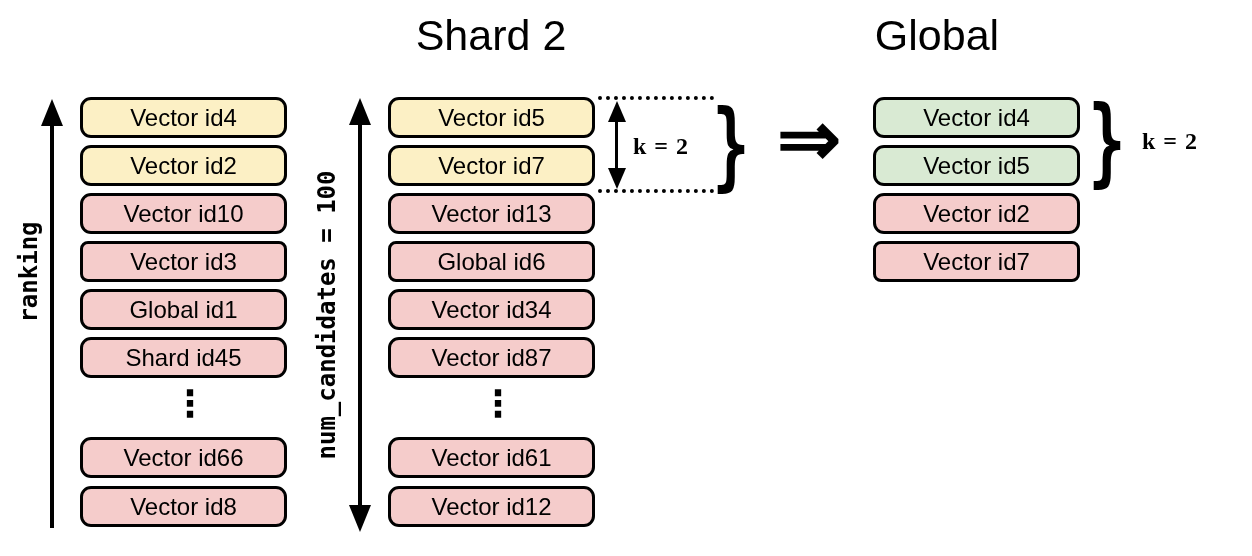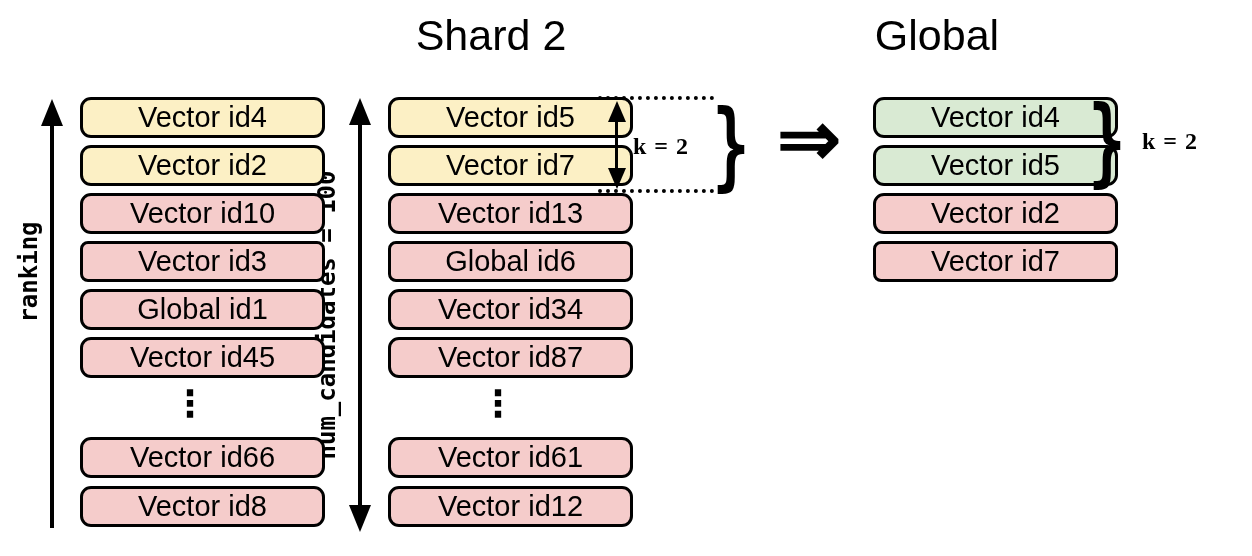--- a/index.html
+++ b/index.html
@@ -9,24 +9,24 @@
   }
   .title{
     position:absolute;top:12px;width:260px;text-align:center;
     font-size:43px;line-height:1.1;color:#000;
   }
   .t-s1{left:53px;}
   .t-s2{left:361px;}
   .t-g{left:807px;}
 
   .box{
-    position:absolute;width:245px;height:41px;box-sizing:border-box;
+    position:absolute;width:207px;height:41px;box-sizing:border-box;
     border:3px solid #000;border-radius:11px;
     display:flex;align-items:center;justify-content:center;
-    font-size:29px;line-height:1;
+    font-size:24px;line-height:1;
   }
   .c-yellow{background:var(--top-hit-yellow,#fcf0c5);}
   .c-pink{background:var(--candidate-pink,#f5cccb);}
   .c-green{background:var(--global-top-green,#d9ead3);}
 
   .col-s1{left:80px;}
   .col-s2{left:388px;}
   .col-g{left:873px;}
   .row-0{top:97px;} .row-1{top:145px;} .row-2{top:193px;} .row-3{top:241px;border-radius:8px;}
   .row-4{top:289px;} .row-5{top:337px;} .row-6{top:437px;} .row-7{top:486px;}
@@ -81,21 +81,21 @@
   <div class="vline" style="left:358px;top:118px;height:394px;"></div>
   <div class="head head-up" style="left:349px;top:98px;"></div>
   <div class="head head-down" style="left:349px;top:505px;"></div>
   <div class="vlabel mono" style="left:327px;top:315px;">num_candidates = 100</div>
 
   <div class="box col-s1 row-0 c-yellow">Vector id4</div>
   <div class="box col-s1 row-1 c-yellow">Vector id2</div>
   <div class="box col-s1 row-2 c-pink">Vector id10</div>
   <div class="box col-s1 row-3 c-pink">Vector id3</div>
   <div class="box col-s1 row-4 c-pink">Global id1</div>
-  <div class="box col-s1 row-5 c-pink">Vector id45</div>
+  <div class="box col-s1 row-5 c-pink">Shard id45</div>
   <div class="dots dots-s1">⋮</div>
   <div class="box col-s1 row-6 c-pink">Vector id66</div>
   <div class="box col-s1 row-7 c-pink">Vector id8</div>
 
   <div class="box col-s2 row-0 c-yellow">Vector id5</div>
   <div class="box col-s2 row-1 c-yellow">Vector id7</div>
   <div class="box col-s2 row-2 c-pink">Vector id13</div>
   <div class="box col-s2 row-3 c-pink">Global id6</div>
   <div class="box col-s2 row-4 c-pink">Vector id34</div>
   <div class="box col-s2 row-5 c-pink">Vector id87</div>

